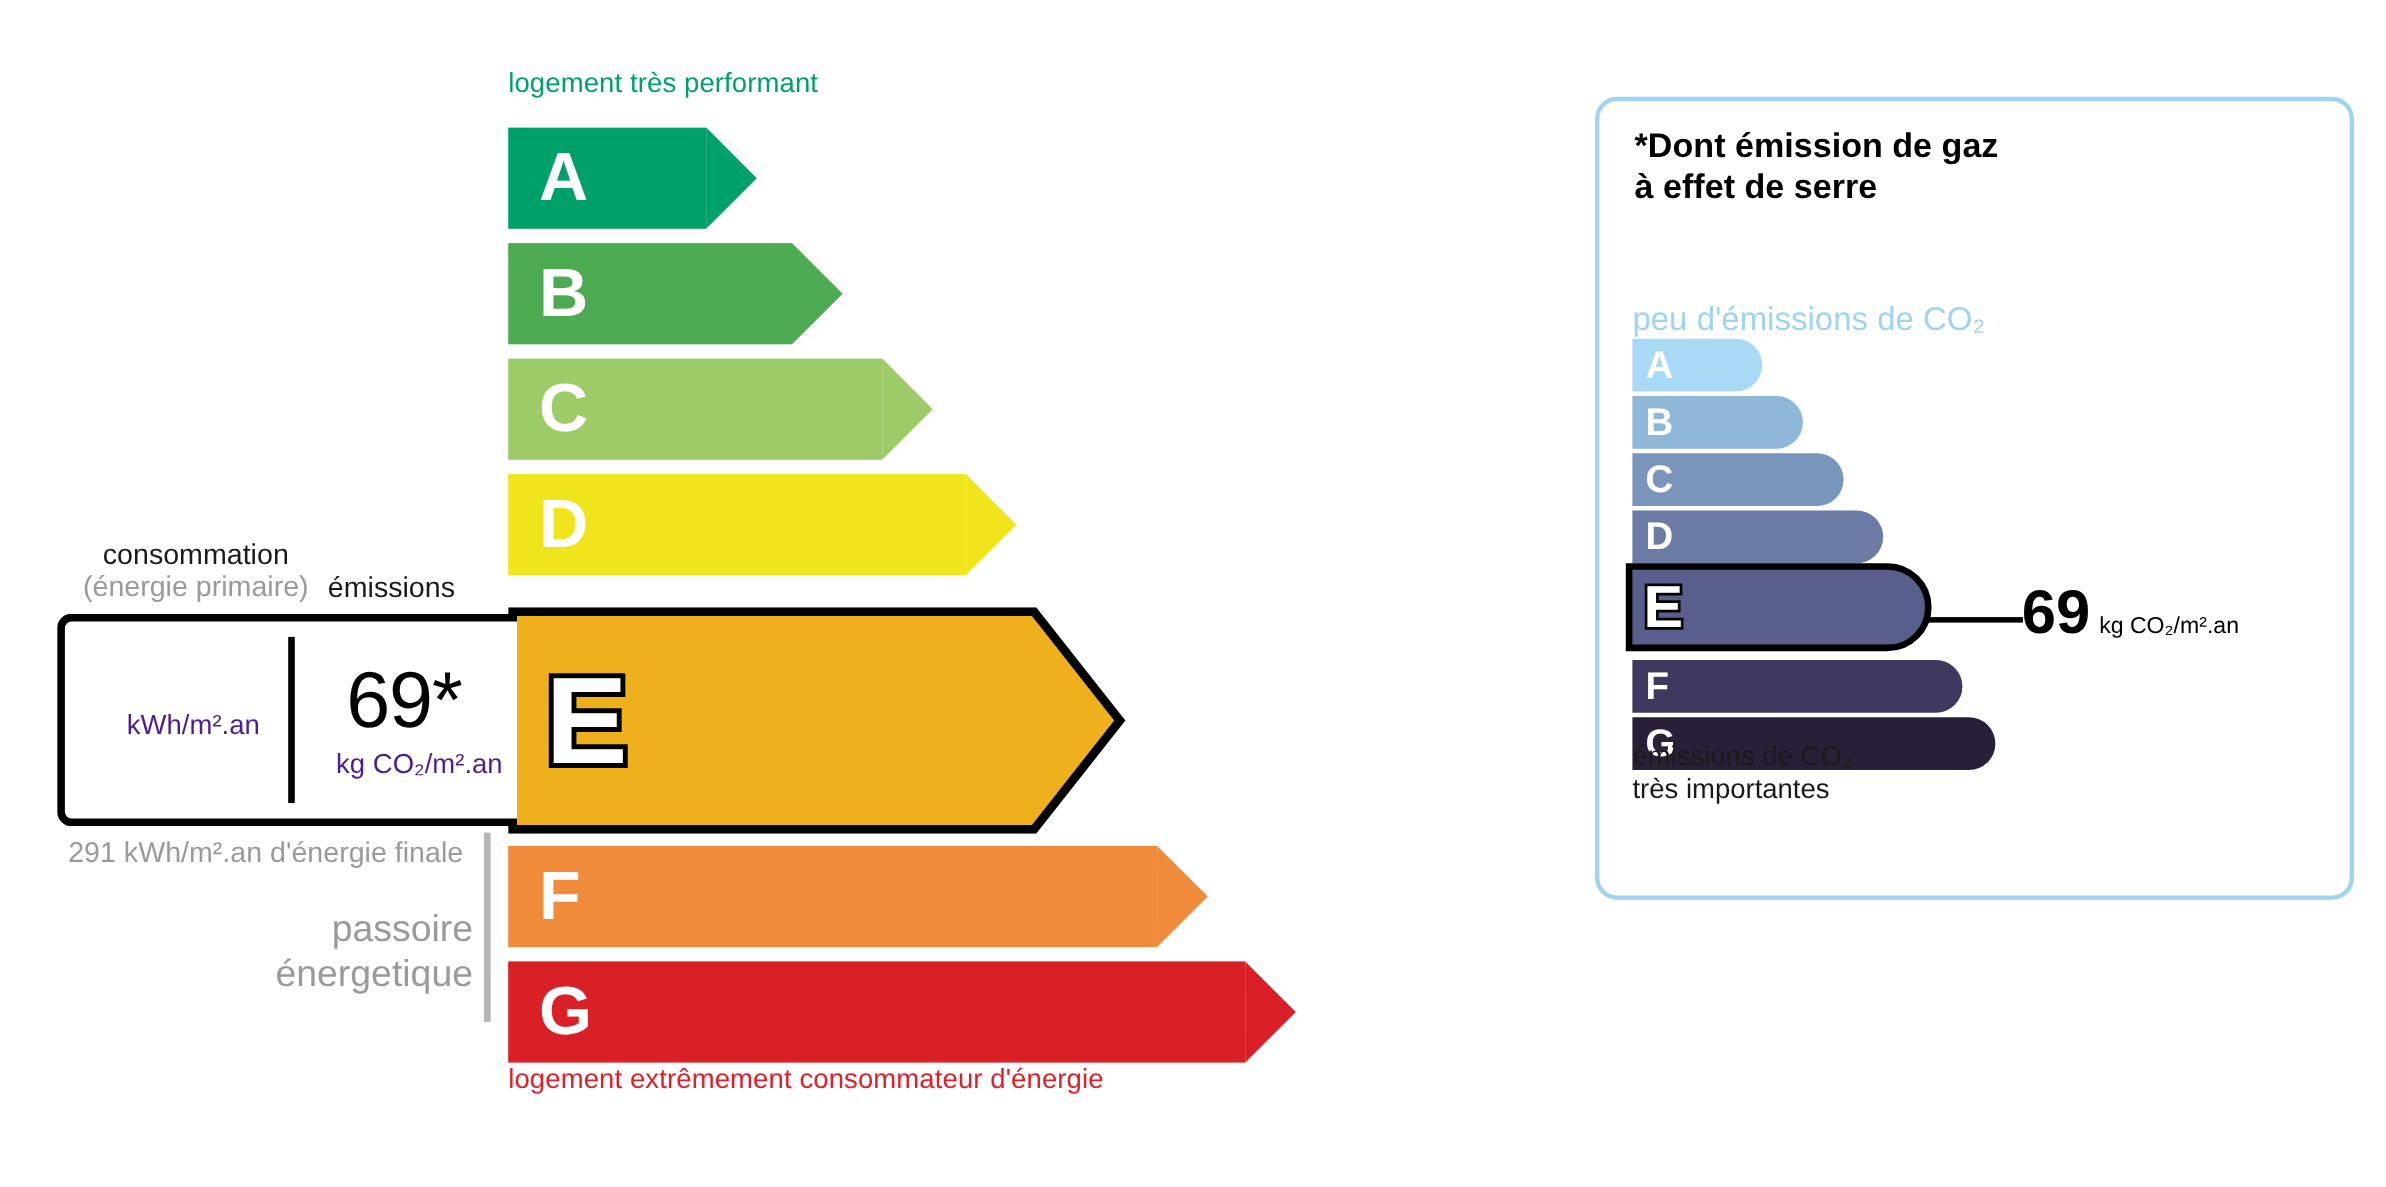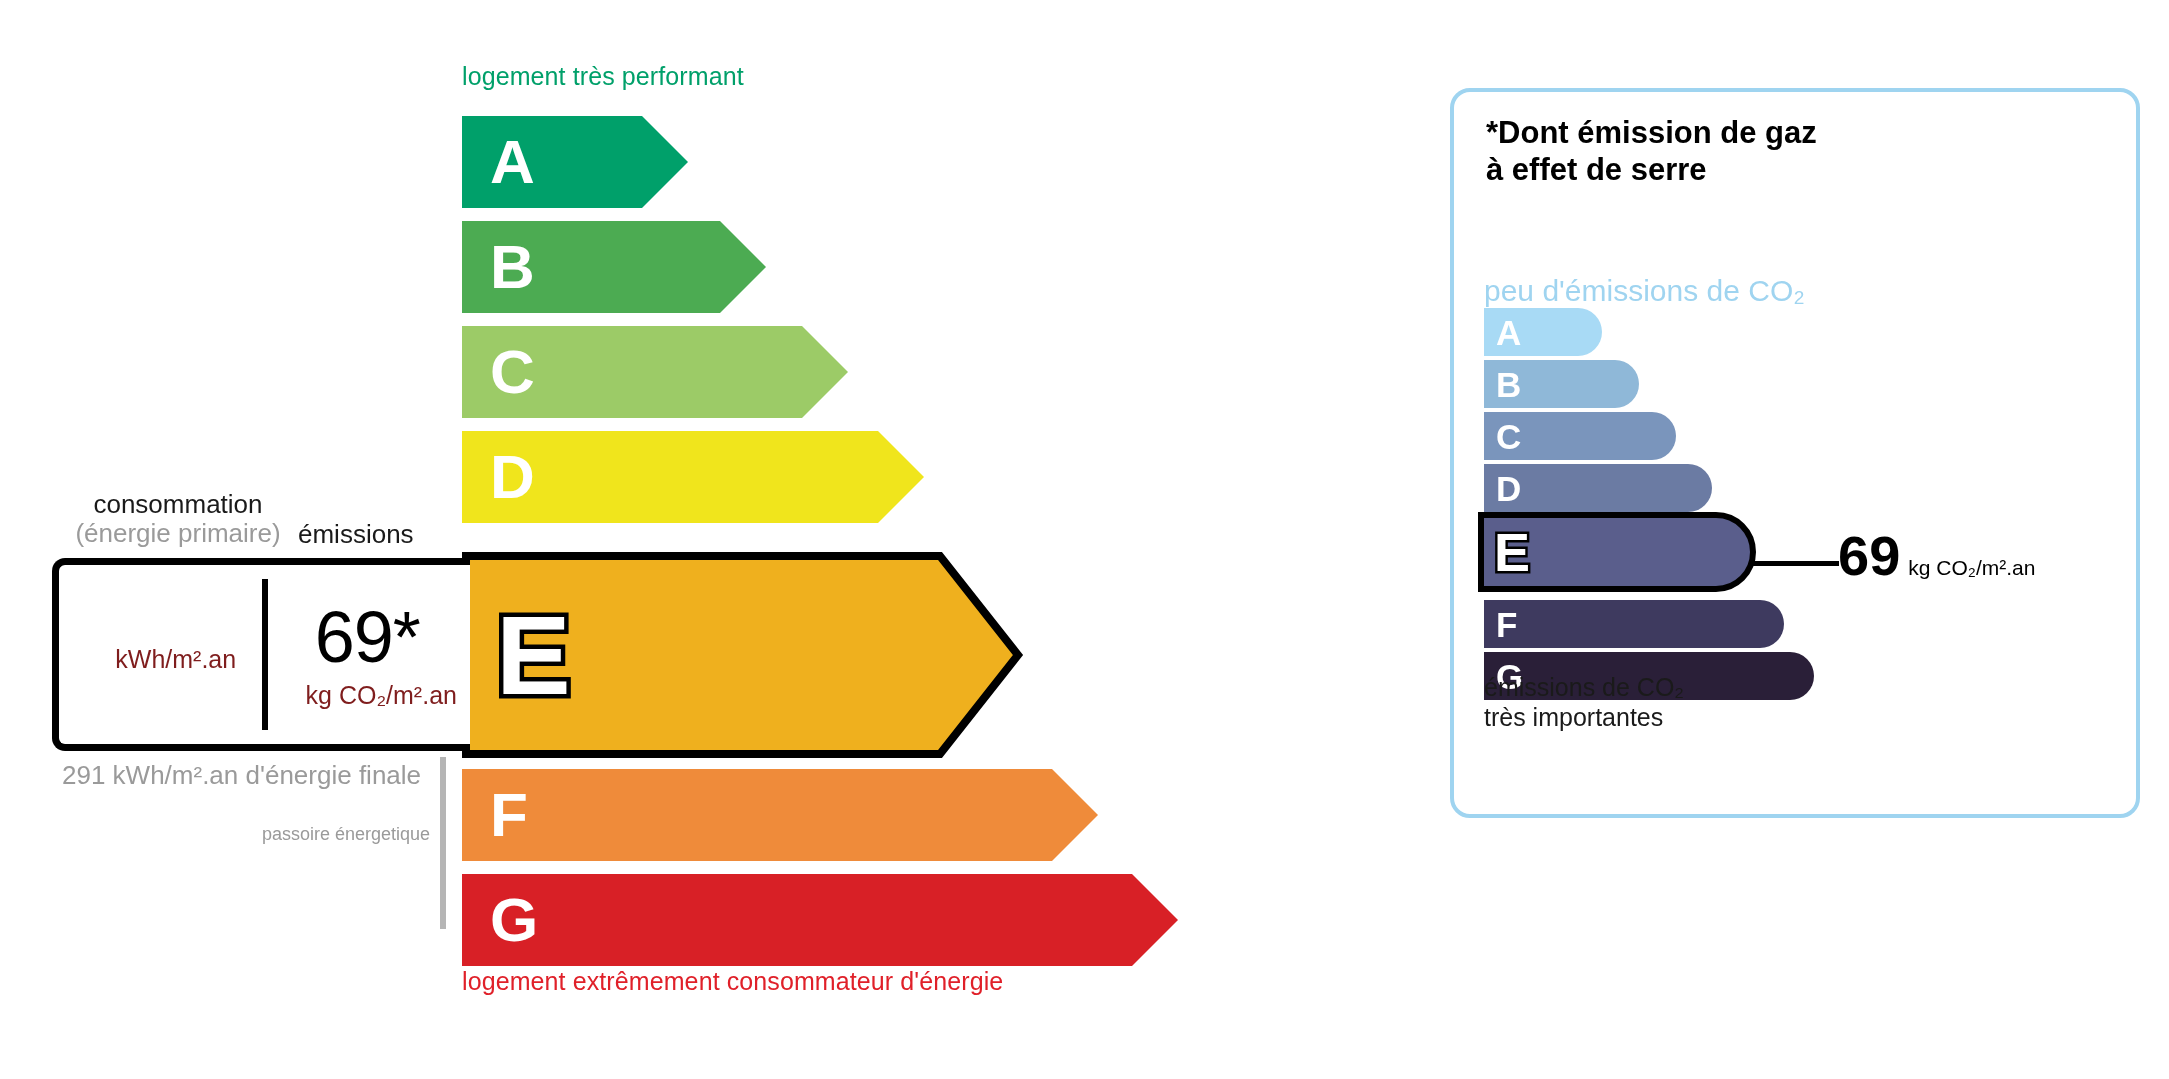--- a/index.html
+++ b/index.html
@@ -107,21 +107,21 @@
     font-size: 72px;
     line-height: 1;
     color: #000000;
     letter-spacing: -1px;
   }
   .value-cell .unit {
     display: block;
     font-size: 25px;
     line-height: 1;
     margin-top: 10px;
-    color: #7f1d1d;
+    color: #4c1d95;
     white-space: nowrap;
     padding-left: 28px;
   }
   #value-divider {
     position: absolute;
     left: 50%;
     top: 14px;
     bottom: 14px;
     width: 6px;
     margin-left: -3px;
@@ -151,21 +151,21 @@
     left: 62px; top: 748px;
     font-size: 26px;
     line-height: 1.22;
     color: #9a9a9a;
     white-space: nowrap;
   }
   #label-passoire {
     position: absolute;
     left: 220px; top: 812px;
     width: 210px;
-    font-size: 18px;
+    font-size: 34px;
     line-height: 1.22;
     color: #9a9a9a;
     text-align: right;
   }
   #passoire-bar {
     position: absolute;
     left: 440px;
     top: 745px;
     width: 6px;
     height: 172px;

